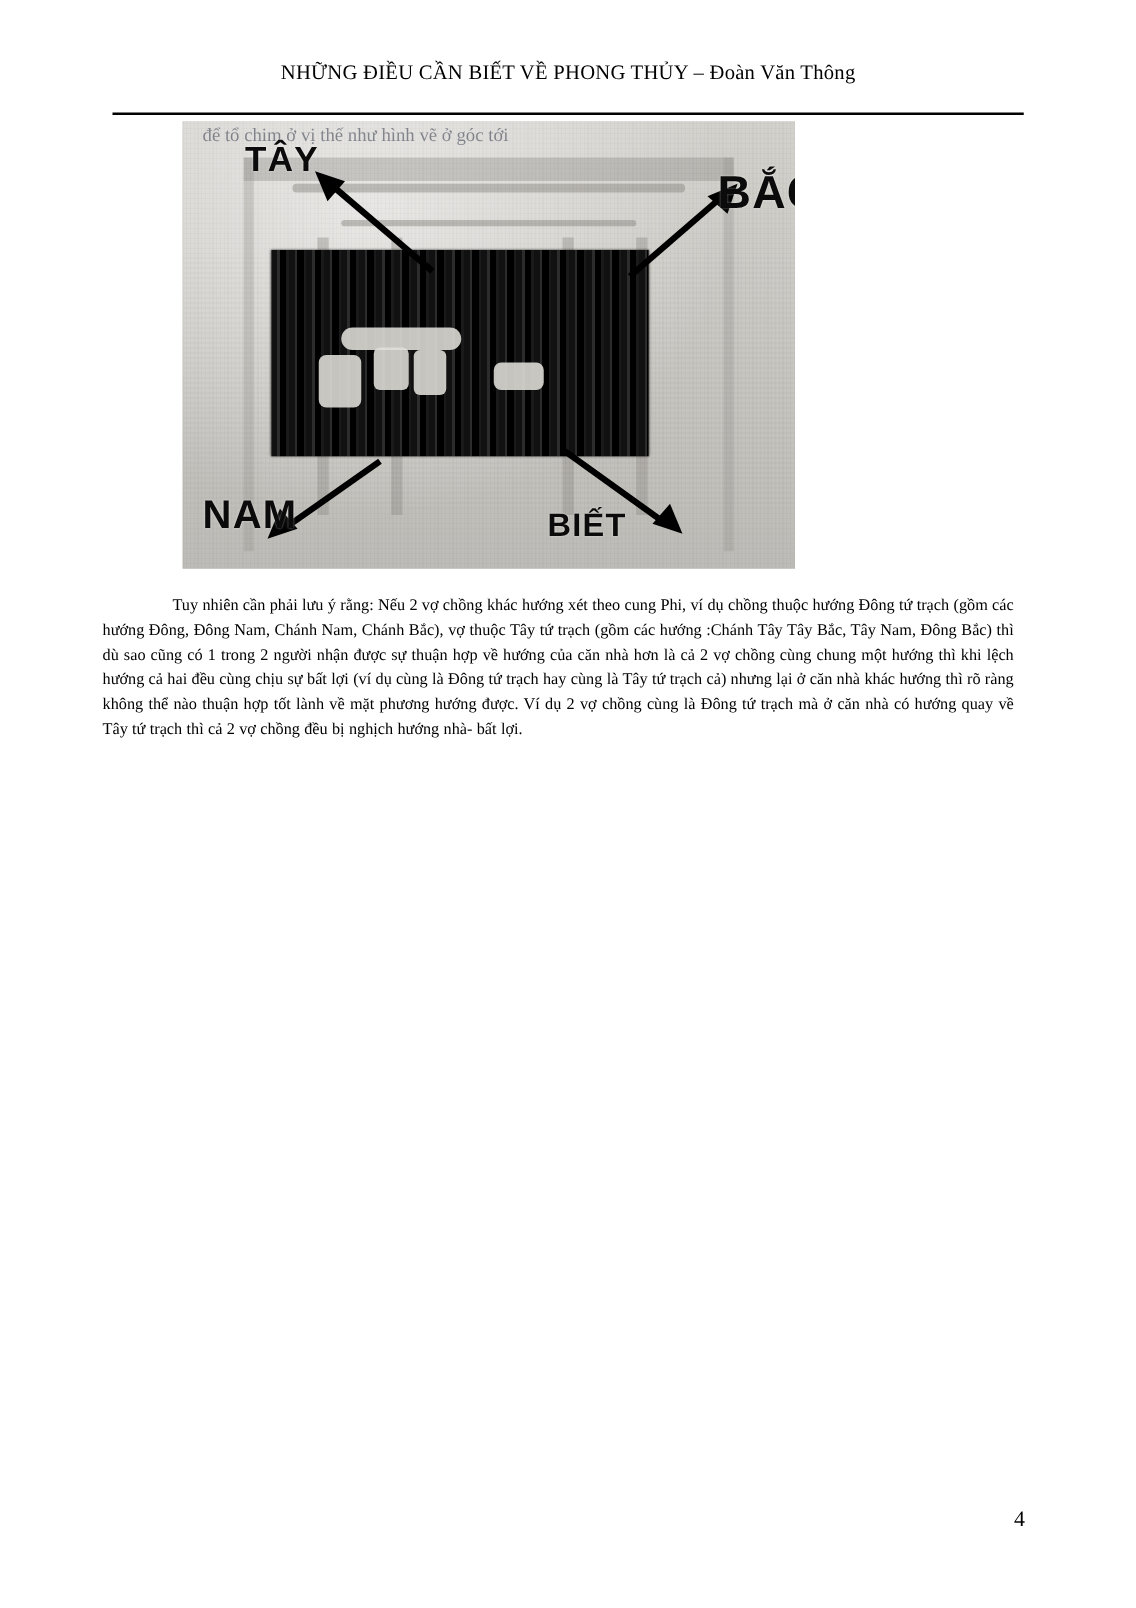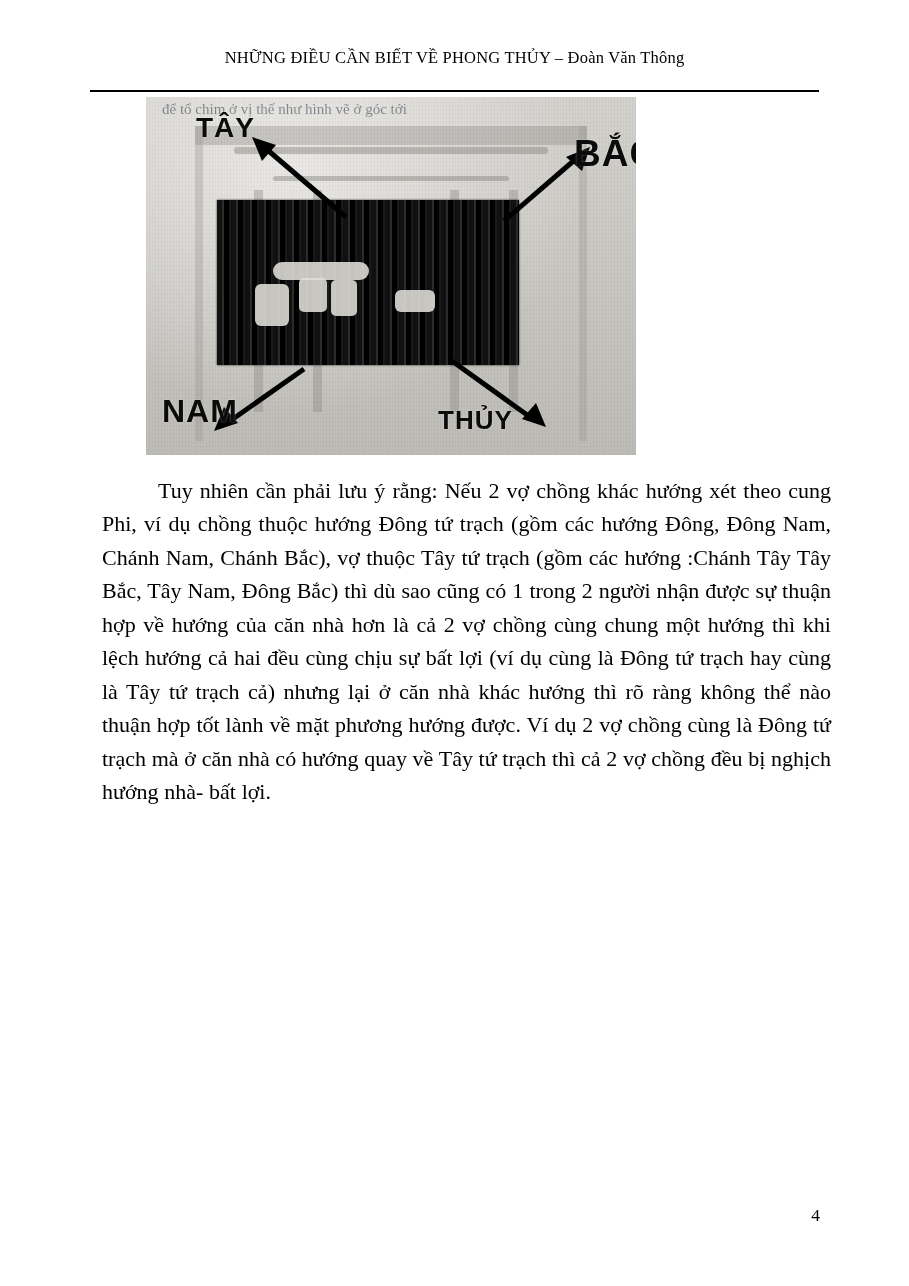--- a/index.html
+++ b/index.html
@@ -152,24 +152,24 @@
   .dir-bac  { left: 428px; top: 36px;  font-size: 37px; }
   .dir-nam  { left: 16px;  top: 296px; font-size: 32px; }
   .dir-dong { left: 292px; top: 308px; font-size: 26px; }
 
   .arrow { position: absolute; }
   .arrow svg { display: block; }
 
   
   .body-text {
     position: absolute;
-    left: 102px;
+    left: 82px;
     top: 474px;
     width: 729px;
-    font-size: 22px;
+    font-size: 13px;
     line-height: 1.52;
     text-align: justify;
     text-justify: inter-word;
     text-indent: 56px;
     word-spacing: 0.2px;
   }
 
   
   .page-number {
     position: absolute;
@@ -229,20 +229,20 @@
     <div class="arrow" style="left:300px; top:260px;">
       <svg width="110" height="76" viewBox="0 0 110 76">
         <path d="M6 4 L84 60" stroke="#000" stroke-width="5" fill="none"></path>
         <path d="M100 70 L76 62 L90 46 Z" fill="#000"></path>
       </svg>
     </div>
 
     <div class="dir dir-tay">TÂY</div>
     <div class="dir dir-bac">BẮC</div>
     <div class="dir dir-nam">NAM</div>
-    <div class="dir dir-dong">THỦY</div>
+    <div class="dir dir-dong">BIẾT</div>
   </div>
 
   <div class="body-text">Tuy nhiên cần phải lưu ý rằng: Nếu 2 vợ chồng khác hướng xét theo cung Phi, ví dụ chồng thuộc hướng Đông tứ trạch (gồm các hướng Đông, Đông Nam, Chánh Nam, Chánh Bắc), vợ thuộc Tây tứ trạch (gồm các hướng :Chánh Tây Tây Bắc, Tây Nam, Đông Bắc) thì dù sao cũng có 1 trong 2 người nhận được sự thuận hợp về hướng của căn nhà hơn là cả 2 vợ chồng cùng chung một hướng thì khi lệch hướng cả hai đều cùng chịu sự bất lợi (ví dụ cùng là Đông tứ trạch hay cùng là Tây tứ trạch cả) nhưng lại ở căn nhà khác hướng thì rõ ràng không thể nào thuận hợp tốt lành về mặt phương hướng được. Ví dụ 2 vợ chồng cùng là Đông tứ trạch mà ở căn nhà có hướng quay về Tây tứ trạch thì cả 2 vợ chồng đều bị nghịch hướng nhà- bất lợi.</div>
 
   <div class="page-number">4</div>
 
 </div>
 
 </body></html>

